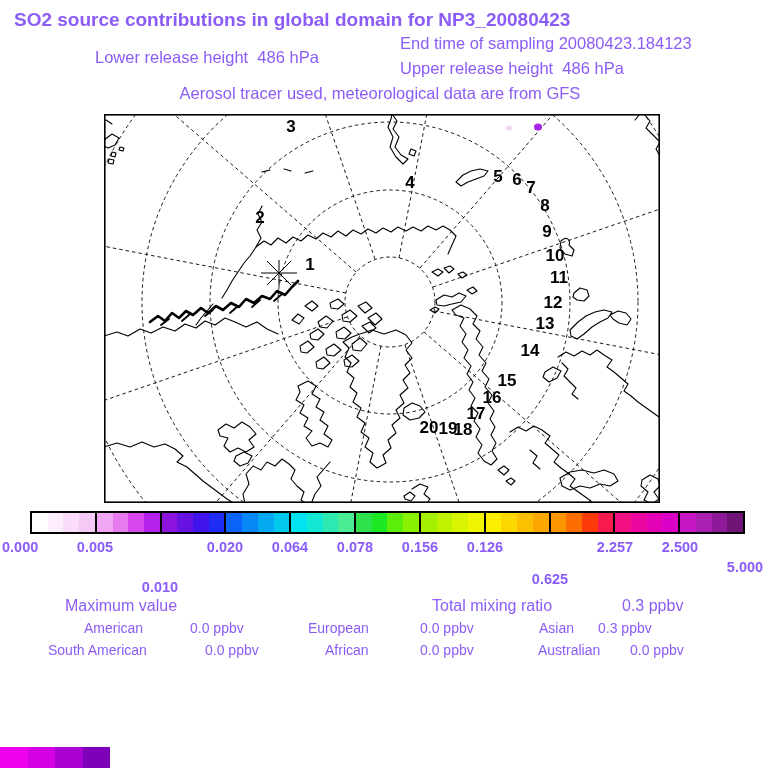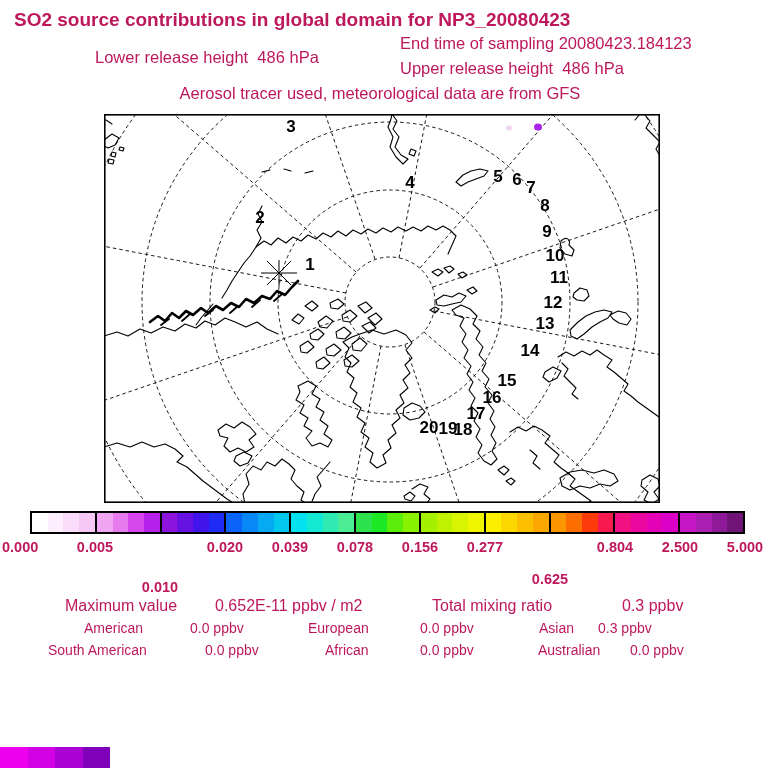--- a/index.html
+++ b/index.html
@@ -1,17 +1,17 @@
 <!DOCTYPE html>
 <html><head>
 <meta charset="utf-8">
 <style>
   html,body{margin:0;padding:0;background:#fff;}
   .canvas{position:relative;width:768px;height:768px;background:#fff;overflow:hidden;
-          font-family:"Liberation Sans",sans-serif;color:#be185d;}
+          font-family:"Liberation Sans",sans-serif;color:#8b5cf6;}
   .abs{position:absolute;white-space:pre;}
   .title{font-weight:bold;font-size:19px;}
   .sub{font-size:16.5px;}
   .centered{text-align:center;}
   #map-box{position:absolute;left:104px;top:114px;width:556px;height:389px;}
   .coast{fill:none;stroke:#000;stroke-width:1.1;stroke-linejoin:round;stroke-linecap:round;}
   .coast-thick{fill:none;stroke:#000;stroke-width:2.6;stroke-linejoin:round;stroke-linecap:round;}
   .coast-tick{fill:none;stroke:#000;stroke-width:1.8;stroke-linecap:round;}
   .grat{fill:none;stroke:#000;stroke-width:0.9;stroke-dasharray:3.5 3;}
   .frame{fill:none;stroke:#000;stroke-width:1.6;}
@@ -218,32 +218,31 @@
         <div class="cb-cell" style="background: rgb(170, 30, 178);"></div>
         <div class="cb-cell" style="background: rgb(142, 26, 154);"></div>
         <div class="cb-cell" style="background: rgb(112, 20, 120);"></div>
       </div>
     </div>
   <div id="cb-ticks">
       <span class="cb-tick" style="left: 2px;">0.000</span>
       <span class="cb-tick" style="left: 95px; transform: translateX(-50%);">0.005</span>
       <span class="cb-tick" style="left: 160px; transform: translateX(-50%); margin-top: 40px;">0.010</span>
       <span class="cb-tick" style="left: 225px; transform: translateX(-50%);">0.020</span>
-      <span class="cb-tick" style="left: 290px; transform: translateX(-50%);">0.039</span>
+      <span class="cb-tick" style="left: 290px; transform: translateX(-50%);">0.064</span>
       <span class="cb-tick" style="left: 355px; transform: translateX(-50%);">0.078</span>
       <span class="cb-tick" style="left: 420px; transform: translateX(-50%);">0.156</span>
-      <span class="cb-tick" style="left: 485px; transform: translateX(-50%);">0.277</span>
+      <span class="cb-tick" style="left: 485px; transform: translateX(-50%);">0.126</span>
       <span class="cb-tick" style="left: 550px; transform: translateX(-50%); margin-top: 32px;">0.625</span>
-      <span class="cb-tick" style="left: 615px; transform: translateX(-50%);">0.804</span>
+      <span class="cb-tick" style="left: 615px; transform: translateX(-50%);">2.257</span>
       <span class="cb-tick" style="left: 680px; transform: translateX(-50%);">2.500</span>
-      <span class="cb-tick" style="left: 745px; transform: translateX(-50%);">5.000</span>
+      <span class="cb-tick" style="left: 745px; transform: translateX(-50%); margin-top: 20px;">5.000</span>
     </div>
 
   <span class="stat1" style="left:65px;top:597px">Maximum value</span>
-  <span class="stat1" style="left:215px;top:597px">0.652E-11 ppbv / m2</span>
   <span class="stat1" style="left:432px;top:597px">Total mixing ratio</span>
   <span class="stat1" style="left:622px;top:597px">0.3 ppbv</span>
 
   <span class="stat2" style="left:84px;top:620px">American</span>
   <span class="stat2" style="left:190px;top:620px">0.0 ppbv</span>
   <span class="stat2" style="left:308px;top:620px">European</span>
   <span class="stat2" style="left:420px;top:620px">0.0 ppbv</span>
   <span class="stat2" style="left:539px;top:620px">Asian</span>
   <span class="stat2" style="left:598px;top:620px">0.3 ppbv</span>
 

